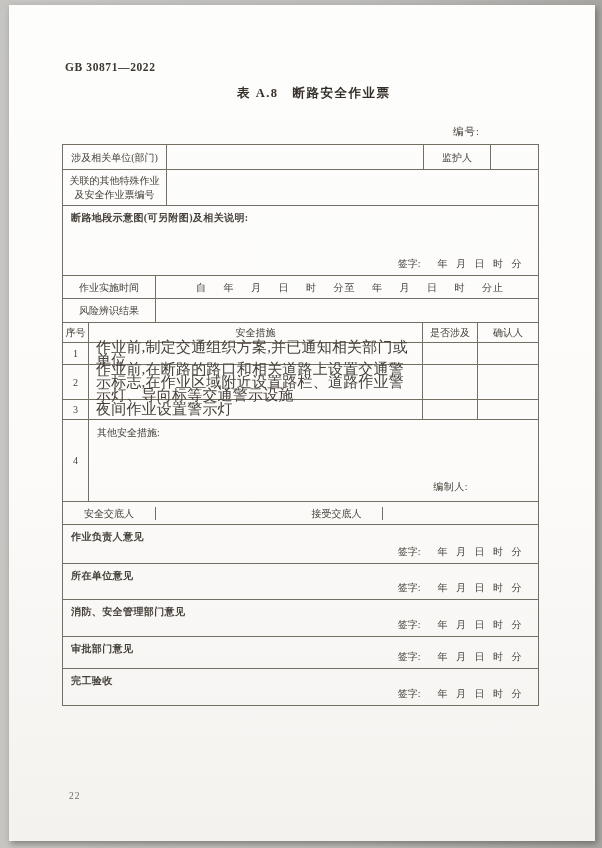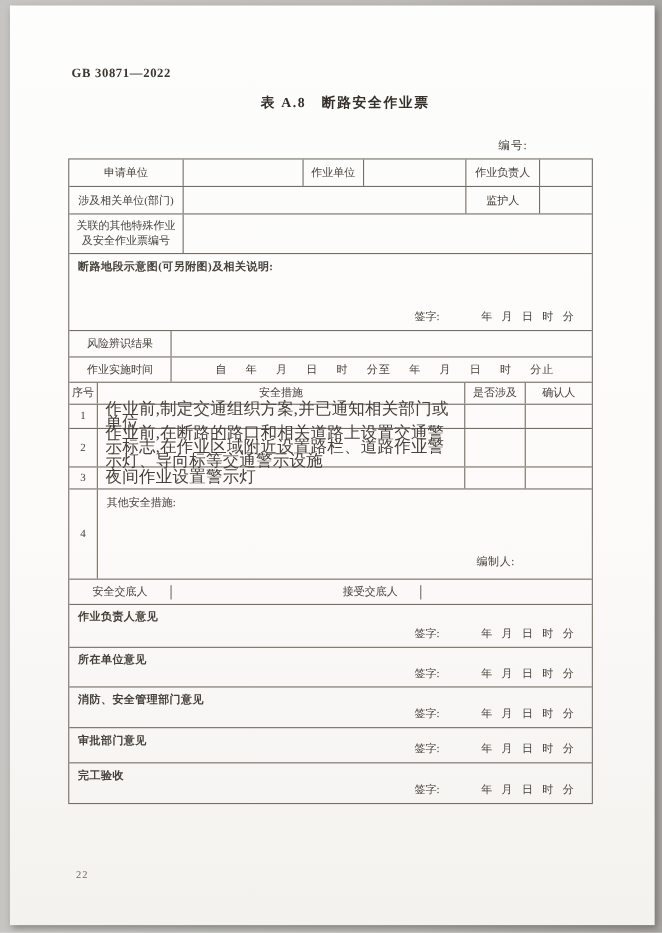--- a/index.html
+++ b/index.html
@@ -28,45 +28,37 @@
   .cell{box-sizing:border-box;border-right:1px solid #756e65;display:flex;align-items:center;min-width:0;}
   .cell:last-child{border-right:none;}
   .lbl{justify-content:center;text-align:center;white-space:nowrap;padding:0 2px;}
   .pre{white-space:pre-line;line-height:14px;}
   .txt{padding:2px 7px;letter-spacing:.2px;}
   .meas{font-size:15px;line-height:13px;align-items:center;}
   .num{justify-content:center;}
   .section{display:block;}
   .sec-label{padding:5px 8px 0;letter-spacing:.4px;font-weight:bold;}
   .signline{position:absolute;right:16px;bottom:5px;display:flex;align-items:baseline;white-space:nowrap;}
-  .signline .date{margin-left:38px;word-spacing:5px;letter-spacing:.5px;}
+  .signline .date{margin-left:17px;word-spacing:5px;letter-spacing:.5px;}
   .merged{display:block;position:relative;padding:6px 8px;box-sizing:border-box;}
   .compiler{position:absolute;right:70px;bottom:8px;letter-spacing:.5px;}
   .time-val{padding-left:40px;word-spacing:13px;letter-spacing:1px;white-space:nowrap;}
   .hdr{font-weight:normal;}
 </style>
 </head>
 <body>
 
 <div class="page">
 
   <div class="gb-code">GB 30871—2022</div>
   <div class="title">表 A.8　断路安全作业票</div>
   <div class="number">编号:</div>
 
   <div class="form">
 
-    <div class="row" style="height:25px;">
-      <div class="cell lbl" style="flex:0 0 104px;">申请单位</div>
-      <div class="cell" style="flex:0 0 109px;"></div>
-      <div class="cell lbl" style="flex:0 0 55px;">作业单位</div>
-      <div class="cell" style="flex:0 0 93px;"></div>
-      <div class="cell lbl" style="flex:0 0 67px;">作业负责人</div>
-      <div class="cell" style="flex:1;"></div>
-    </div>
 
     <div class="row" style="height:25px;">
       <div class="cell lbl" style="flex:0 0 104px;">涉及相关单位(部门)</div>
       <div class="cell" style="flex:0 0 257px;"></div>
       <div class="cell lbl" style="flex:0 0 67px;">监护人</div>
       <div class="cell" style="flex:1;"></div>
     </div>
 
 
     <div class="row" style="height:36px;">
@@ -76,28 +68,28 @@
     </div>
 
     <div class="row section" style="height:70px;">
       <div class="sec-label">断路地段示意图(可另附图)及相关说明:</div>
       <div class="signline">
         <span class="sig">签字:</span>
         <span class="date">年 月 日 时 分</span>
       </div>
     </div>
 
+    <div class="row" style="height:23px;">
+      <div class="cell lbl" style="flex:0 0 93px;">作业实施时间</div>
+      <div class="cell time-val" style="flex:1;">自 年 月 日 时 分至 年 月 日 时 分止</div>
+    </div>
+
     <div class="row" style="height:24px;">
       <div class="cell lbl" style="flex:0 0 93px;">风险辨识结果</div>
       <div class="cell" style="flex:1;"></div>
-    </div>
-
-    <div class="row" style="height:23px;">
-      <div class="cell lbl" style="flex:0 0 93px;">作业实施时间</div>
-      <div class="cell time-val" style="flex:1;">自 年 月 日 时 分至 年 月 日 时 分止</div>
     </div>
 
     <div class="row" style="height:20px;">
       <div class="cell lbl hdr" style="flex:0 0 26px;">序号</div>
       <div class="cell lbl hdr" style="flex:0 0 334px;">安全措施</div>
       <div class="cell lbl hdr" style="flex:0 0 55px;">是否涉及</div>
       <div class="cell lbl hdr" style="flex:1;">确认人</div>
     </div>
 
     <div class="row" style="height:22px;">

